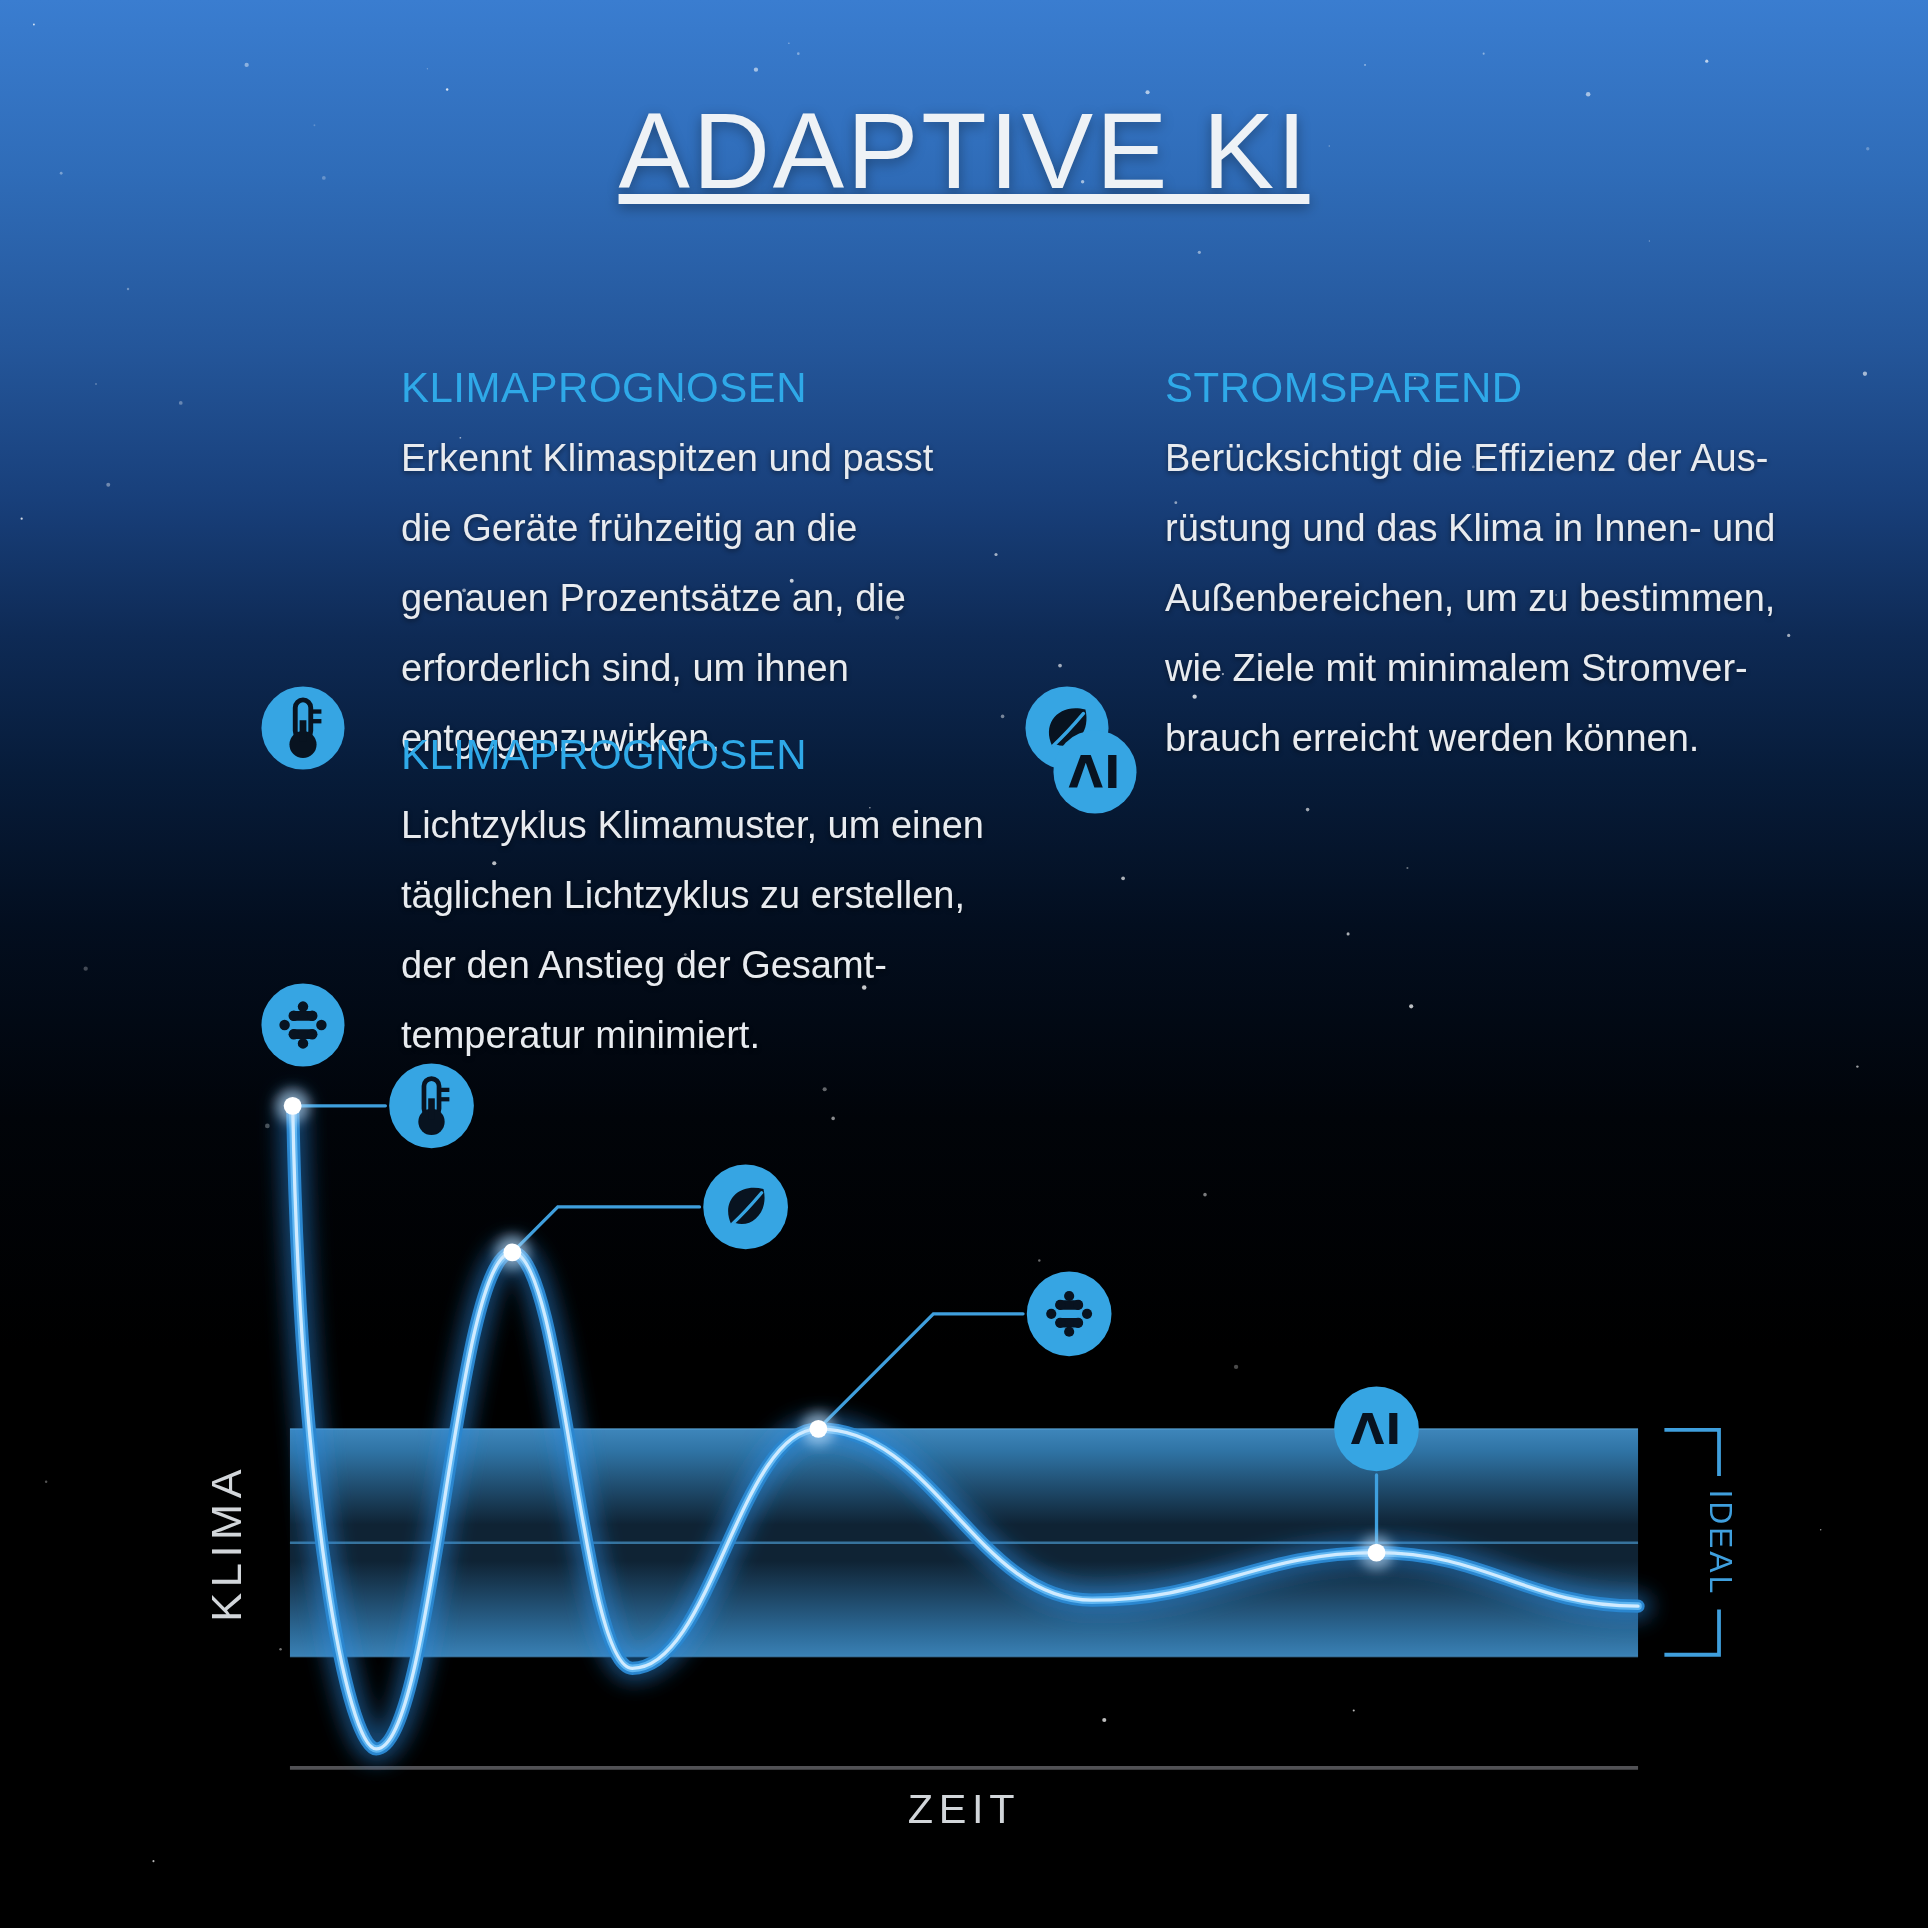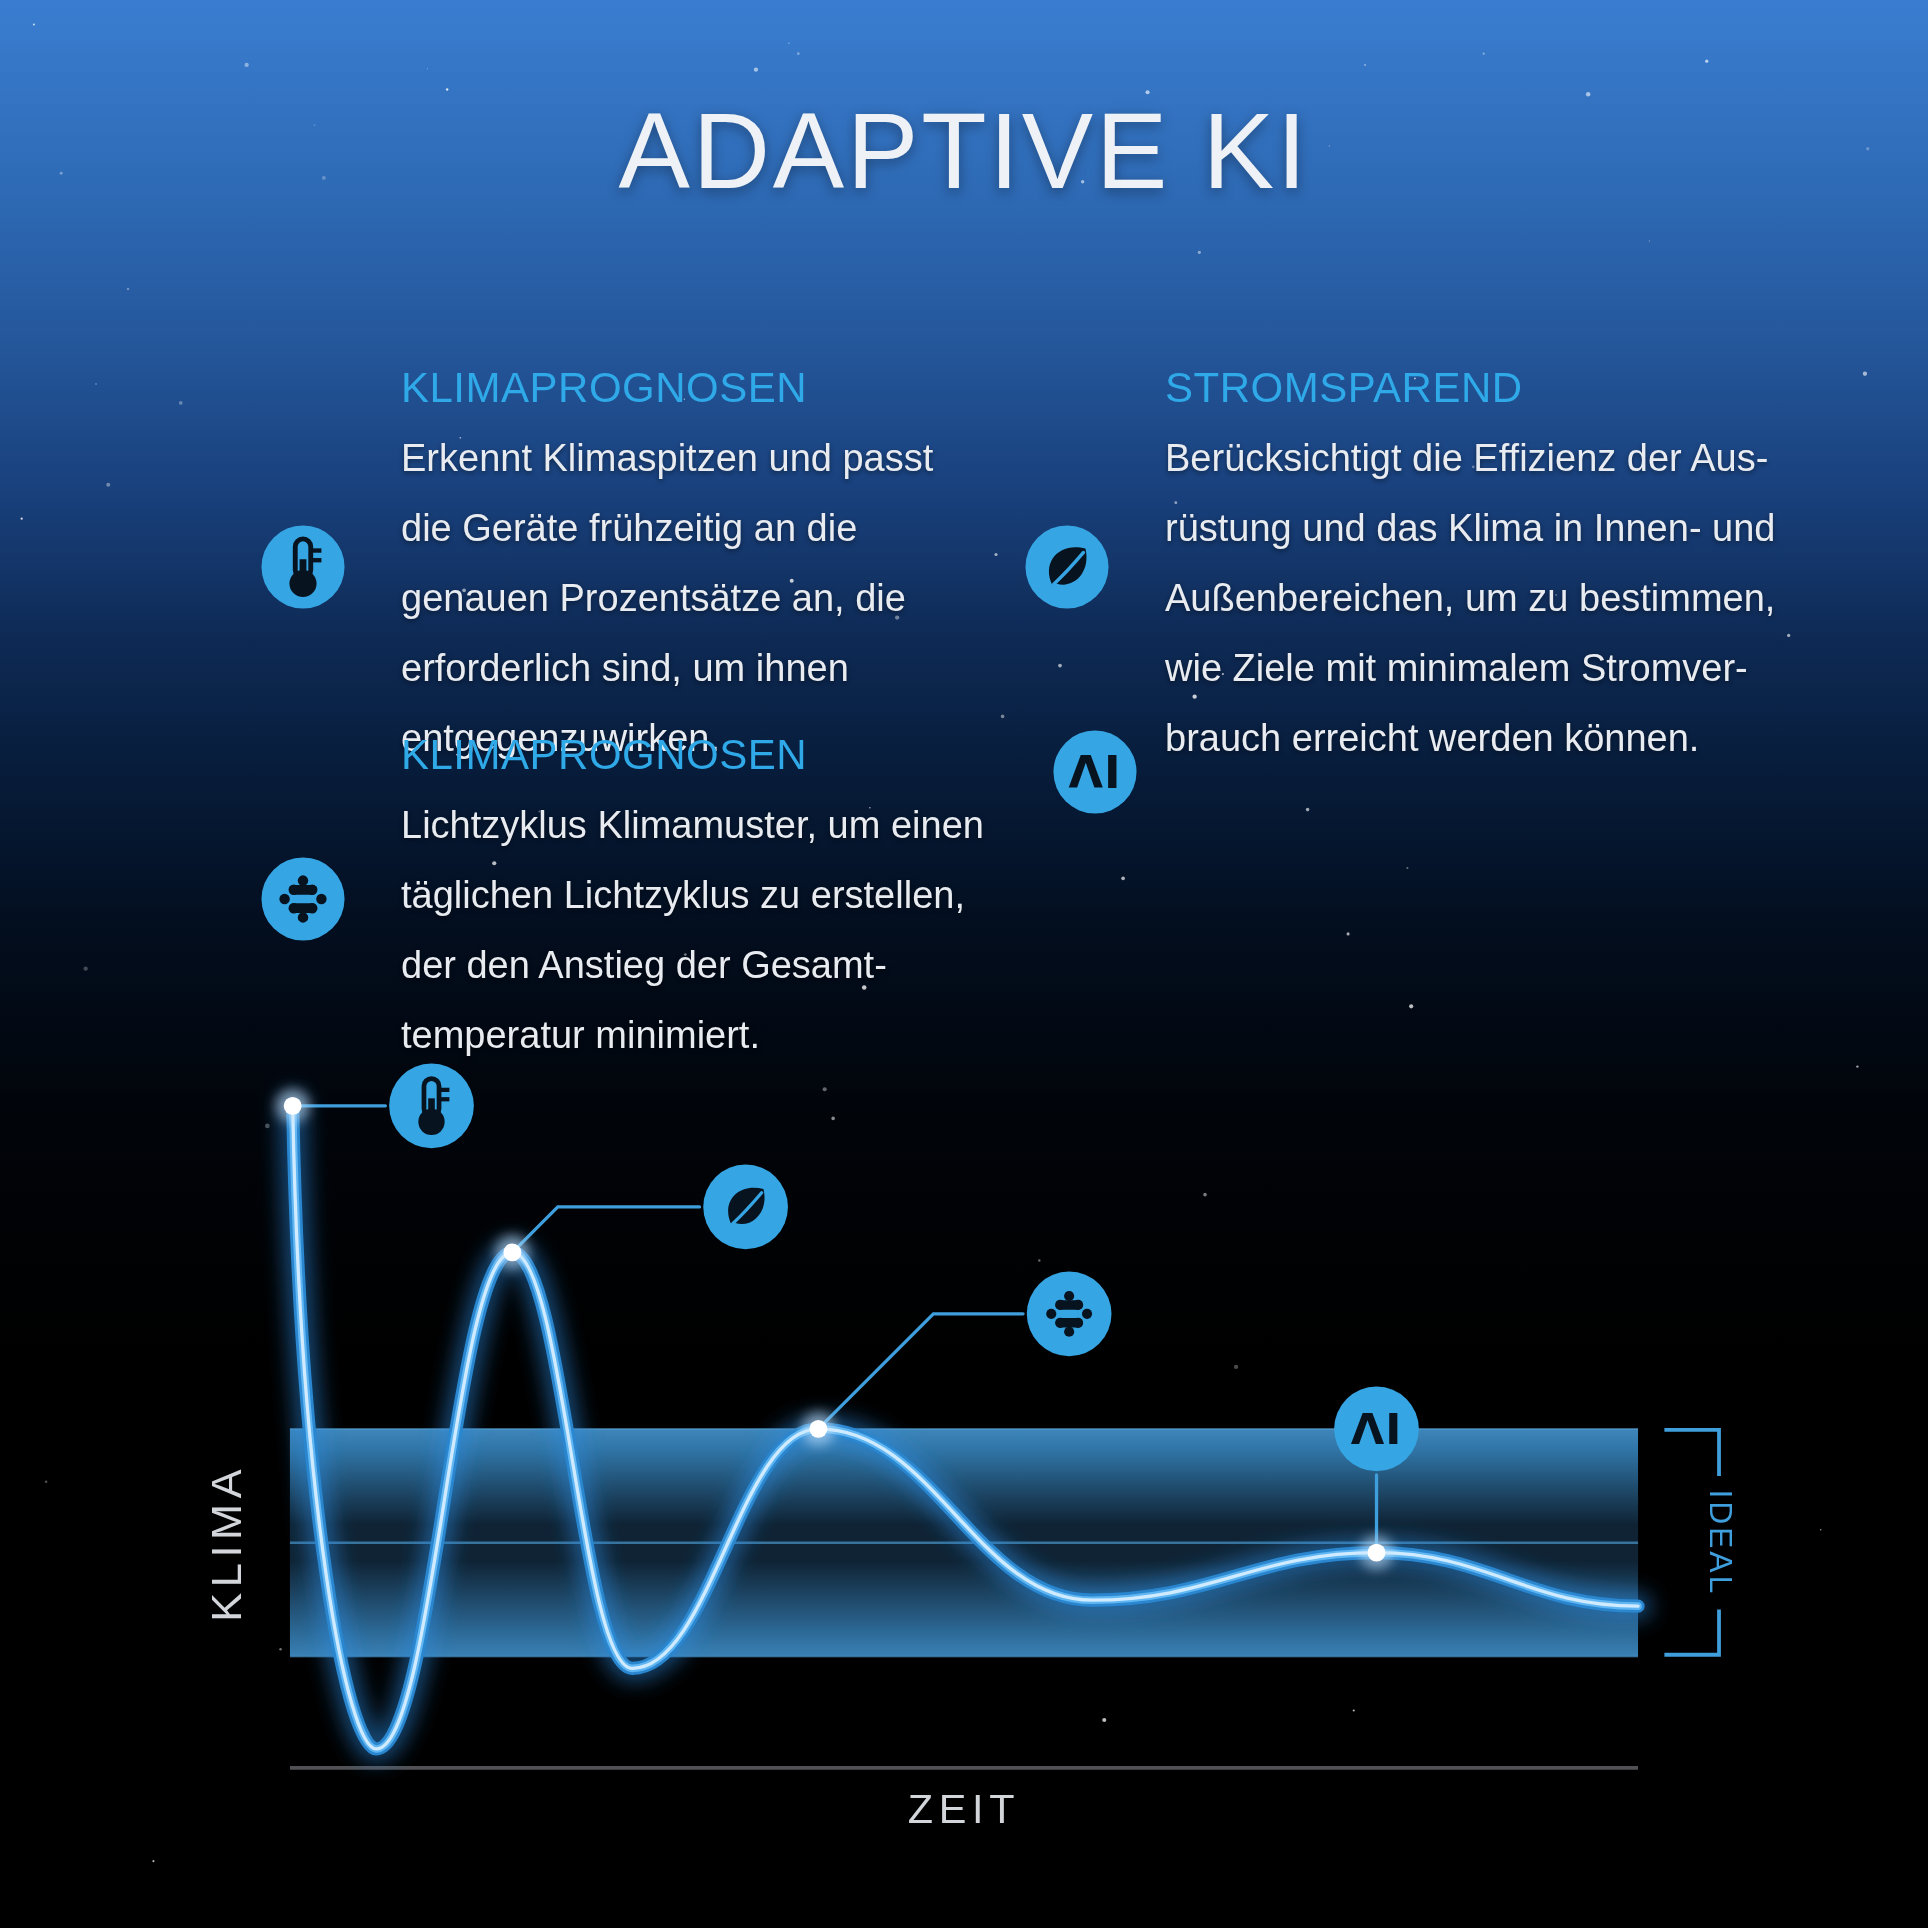--- a/index.html
+++ b/index.html
@@ -6,22 +6,22 @@
   body{width:1928px;height:1928px;overflow:hidden;font-family:"Liberation Sans",sans-serif;}
   .page{position:absolute;left:0;top:0;width:1928px;height:1928px;overflow:hidden;}
   .bg{position:absolute;inset:0;
       background:linear-gradient(180deg,
         #3a7dd0 0%, #2f6cb8 9%, #24569a 18%, #183f7a 26%,
         #0e2a55 33%, #071c3a 40%, #030e1f 48%, #010409 58%, #000 70%);}
   .stars{position:absolute;left:0;top:0;width:1928px;height:1928px;}
   .chart{position:absolute;left:0;top:0;width:1928px;height:1928px;}
   .title{position:absolute;top:89px;left:0;right:0;margin:0;text-align:center;
          font-size:107px;font-weight:400;letter-spacing:2.8px;
-         color:var(--title,#eef2f6);text-shadow:0 3.8px 13px rgba(0,0,0,.35);}
-  .feature{position:absolute;display:flex;gap:53px;align-items:center;}
+         color:var(--title,#eef2f6);text-shadow:0 3.8px 13px rgba(0,0,0,.35);text-decoration:underline;}
+  .feature{position:absolute;display:flex;gap:53px;align-items:flex-end;}
   .feature-icon{width:90px;height:90px;flex:0 0 90px;}
   .feature-icon svg{display:block;}
   .feature-text{margin-top:3.8px;}
   .feature-text h2{margin:0 0 11.3px 0;font-size:42px;font-weight:400;letter-spacing:0.5px;
                    color:var(--accent,#2fa9e8);}
   .feature-text p{margin:0;font-size:38px;line-height:70px;color:var(--body,#e8ebef);
                   white-space:pre-line;text-shadow:0 1.9px 5.6px rgba(0,0,0,.45);}
   .f1{left:258px;top:360px;} .f1 .feature-text{width:584px;}
   .f2{left:1022px;top:360px;} .f2 .feature-text{width:659px;}
   .f3{left:258px;top:727px;} .f3 .feature-text{width:603px;}

